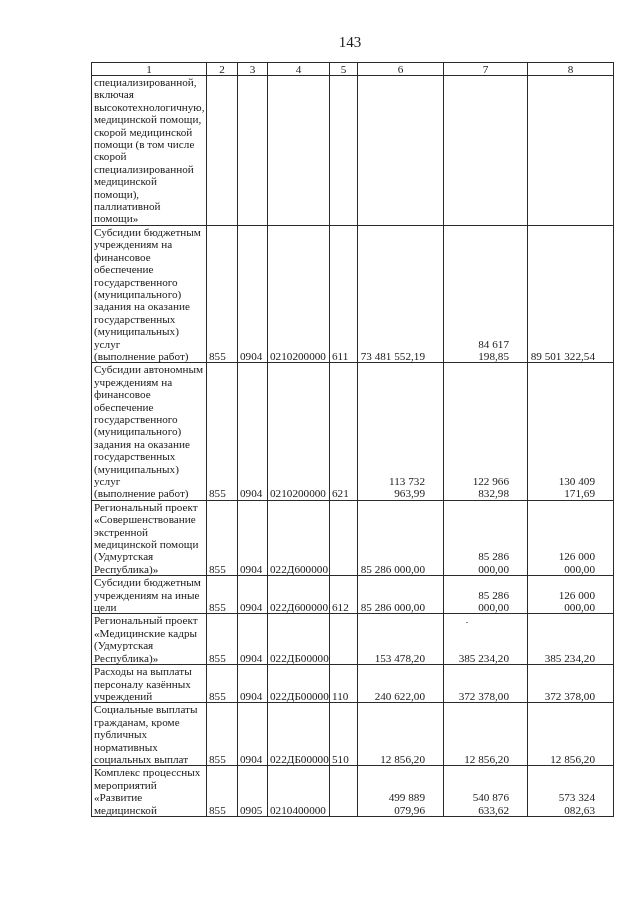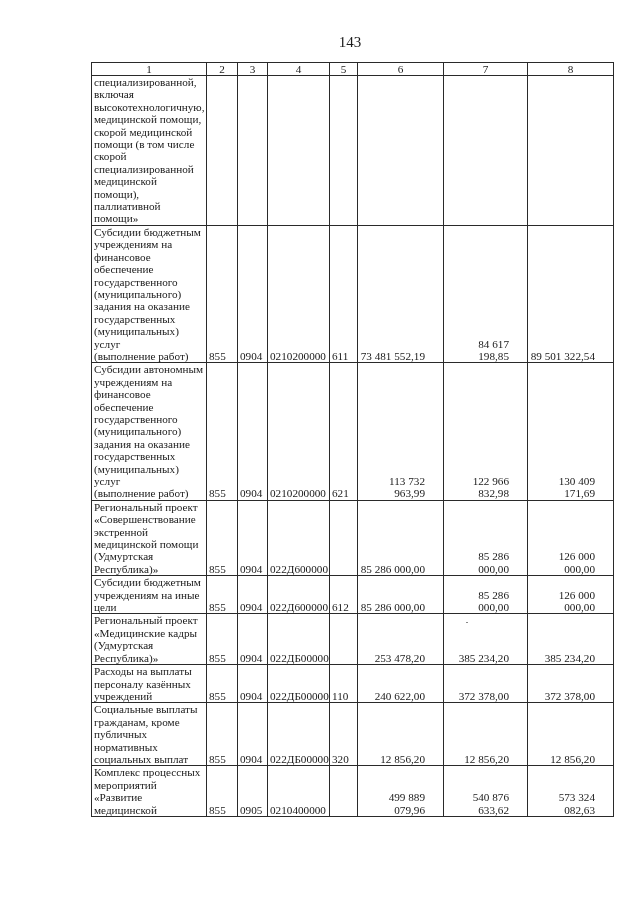--- a/index.html
+++ b/index.html
@@ -147,21 +147,21 @@
         <td class="name">
           <span>Региональный проект
 «Медицинские кадры
 (Удмуртская
 Республика)»</span>
         </td>
         <td class="code">855</td>
         <td class="code">0904</td>
         <td class="code">022ДБ00000</td>
         <td class="code"></td>
-        <td class="num">253 478,20</td>
+        <td class="num">153 478,20</td>
         <td class="num">385 234,20</td>
         <td class="num">385 234,20</td>
       </tr>
       <tr>
         <td class="name">
           <span>Расходы на выплаты
 персоналу казённых
 учреждений</span>
         </td>
         <td class="code">855</td>
@@ -176,21 +176,21 @@
         <td class="name">
           <span>Социальные выплаты
 гражданам, кроме
 публичных
 нормативных
 социальных выплат</span>
         </td>
         <td class="code">855</td>
         <td class="code">0904</td>
         <td class="code">022ДБ00000</td>
-        <td class="code">320</td>
+        <td class="code">510</td>
         <td class="num">12 856,20</td>
         <td class="num">12 856,20</td>
         <td class="num">12 856,20</td>
       </tr>
       <tr>
         <td class="name">
           <span>Комплекс процессных
 мероприятий «Развитие
 медицинской</span>
         </td>

